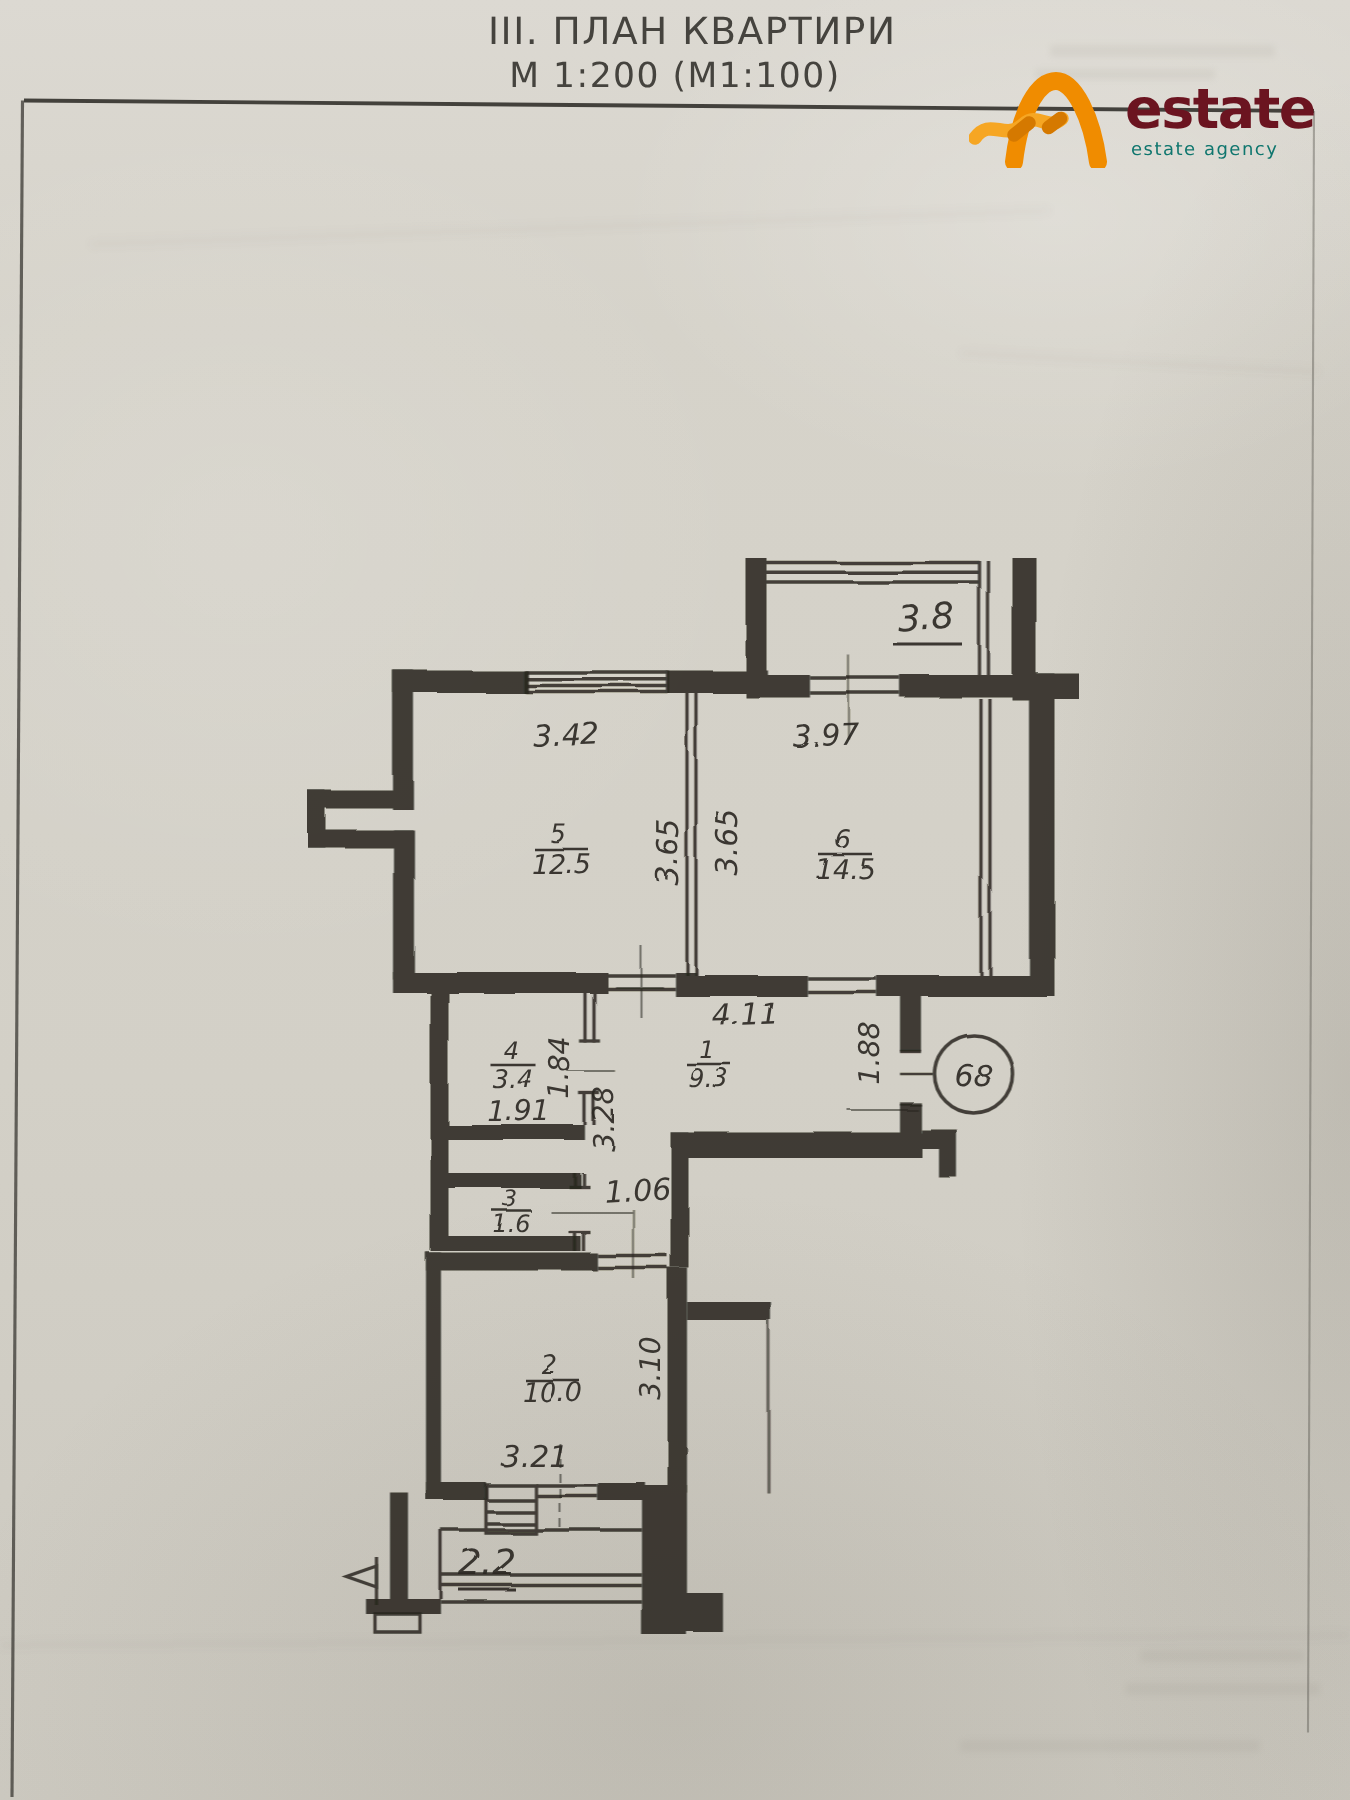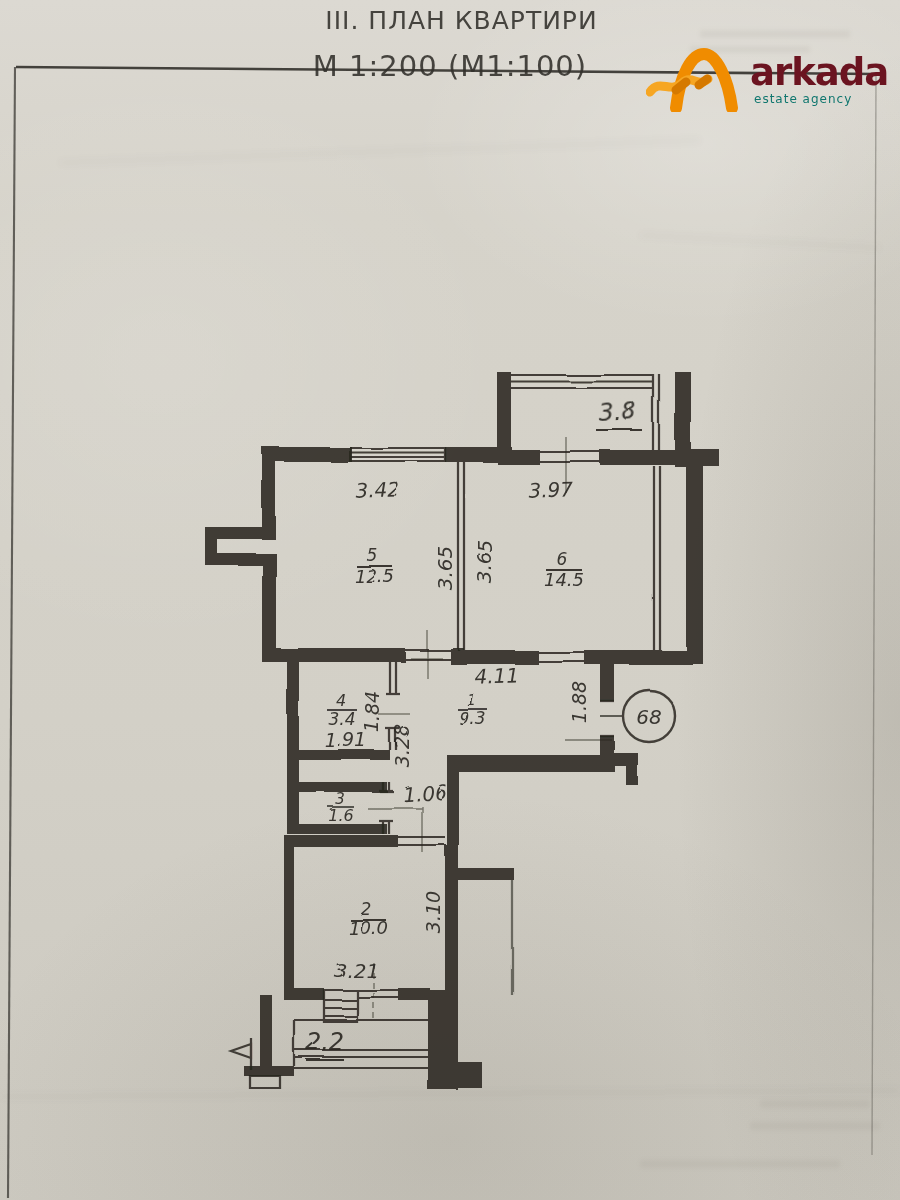--- a/index.html
+++ b/index.html
@@ -18,21 +18,21 @@
       linear-gradient(180deg, #dcd9d2 0%, #d6d3ca 18%, #d3d0c7 60%, #ccc9c0 100%);
   }
   .crease{position:absolute;pointer-events:none;background:rgba(60,56,46,.06);filter:blur(3px);}
   .crease.c1{left:60px;top:150px;width:640px;height:3px;transform:rotate(-2deg);}
   .crease.c2{left:0px;top:1092px;width:900px;height:3px;transform:rotate(-0.4deg);}
   .crease.c3{left:640px;top:240px;width:240px;height:3px;transform:rotate(3deg);}
   .smudge{position:absolute;pointer-events:none;background:#8a857a;opacity:.10;filter:blur(2px);border-radius:2px;}
 
   .title-block{position:absolute;left:0;top:6px;width:900px;text-align:center;color:#45433e;}
   .title-line{font-size:25px;letter-spacing:1px;padding-left:23px;}
-  .scale-line{font-size:29px;letter-spacing:1px;margin-top:14px;}
+  .scale-line{font-size:23px;letter-spacing:1px;margin-top:3px;}
 
   .logo{position:absolute;left:640px;top:38px;width:238px;height:80px;}
   .logo .wordmark{position:absolute;left:110px;top:16px;font-size:37px;font-weight:bold;
     color:#6b1420;letter-spacing:-1px;line-height:1;}
   .logo .tagline{position:absolute;left:114px;top:54px;font-size:12px;color:#0f766e;letter-spacing:1px;}
   .logo .arch-icon{position:absolute;left:6px;top:10px;}
 
   svg text{font-style:italic;}
 </style>
 </head>
@@ -268,15 +268,15 @@
   </g>
 </svg>
 
 <div class="logo">
   <svg class="arch-icon" width="104" height="64" viewBox="0 0 104 64">
     <path d="M30,60 C34,26 46,6 58,6 C70,6 82,30 86,60" stroke="#f08c00" stroke-width="12" fill="none" stroke-linecap="round"></path>
     <path d="M4,44 C14,30 24,46 36,35 C46,26 52,40 62,31" stroke="#f6a623" stroke-width="9" fill="none" stroke-linecap="round"></path>
     <path d="M30,42 L40,34" stroke="#d57900" stroke-width="9" fill="none" stroke-linecap="round"></path>
     <path d="M53,37 L61,31" stroke="#d57900" stroke-width="9" fill="none" stroke-linecap="round"></path>
   </svg>
-  <div class="wordmark">arkada</div>
+  <div class="wordmark">estate</div>
   <div class="tagline">estate agency</div>
 </div>
 
 </body></html>

